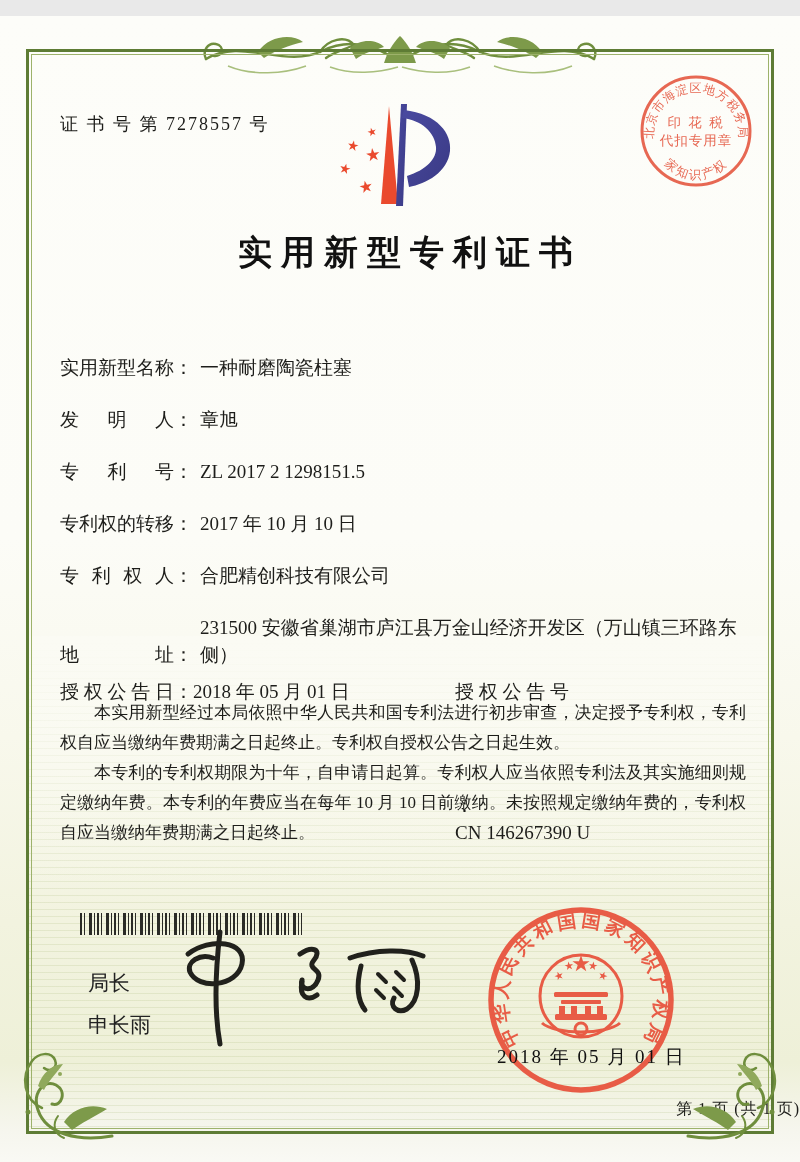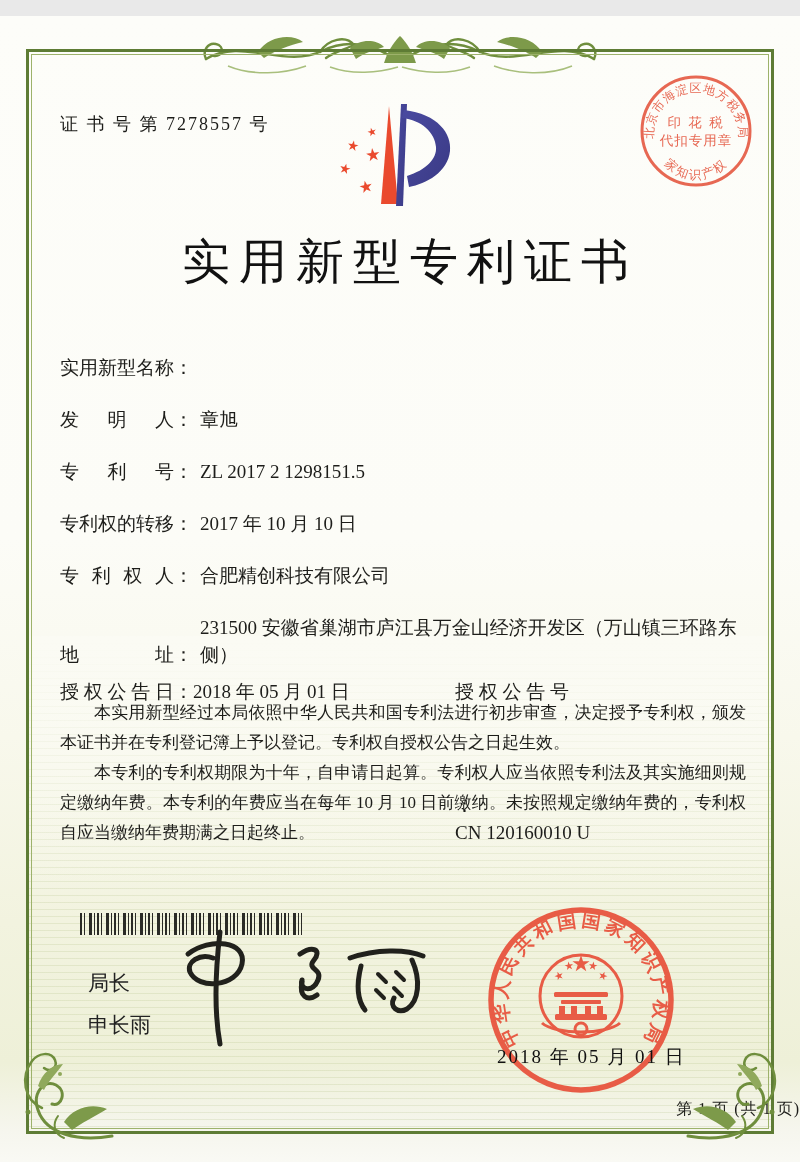--- a/index.html
+++ b/index.html
@@ -20,21 +20,21 @@
   .frame::after{content:"";position:absolute;inset:2px;border:1px solid #9db26b;}
   .garland{position:absolute;left:200px;top:5px;width:400px;height:58px;}
   .corner{position:absolute;width:104px;height:92px;}
   .corner.bl{left:12px;top:1034px;}
   .corner.br{right:12px;top:1034px;}
   .cert-no{position:absolute;left:60px;top:96px;font-size:18px;letter-spacing:2px;}
   .logo{position:absolute;left:330px;top:72px;width:160px;height:130px;}
   .stamp{position:absolute;left:637px;top:56px;width:118px;height:118px;opacity:.88;}
   .title{
     position:absolute;left:0;right:0;top:214px;text-align:center;margin:0;
-    font-size:48px;font-weight:normal;letter-spacing:9px;color:#111;padding-left:20px;
+    font-size:34px;font-weight:bold;letter-spacing:9px;color:#111;padding-left:20px;
   }
   .fields{position:absolute;left:60px;top:338px;width:690px;font-size:19px;}
   .frow{margin-bottom:25px;line-height:27px;display:flex;align-items:flex-end;}
   .frow .lbl{display:inline-block;width:114px;text-align:justify;text-align-last:justify;flex:0 0 114px;}
   .frow .colon{flex:0 0 auto;margin-right:7px;}
   .frow .val{display:inline-block;max-width:540px;}
   .frow.addr{margin-bottom:10px;}
   .grant-row{position:relative;line-height:27px;}
   .grant-right{position:absolute;left:395px;top:0;display:flex;flex-direction:column;}
   .grant-right .lbl{width:114px;flex:0 0 114px;display:inline-block;text-align:justify;text-align-last:justify;}
@@ -125,20 +125,21 @@
     <text x="59" y="55" font-size="13.5" fill="#e4543d" text-anchor="middle" letter-spacing="2">印 花 税</text>
     <text x="59" y="73" font-size="13.5" fill="#e4543d" text-anchor="middle" letter-spacing="1">代扣专用章</text>
   </svg>
 
   <h1 class="title">实用新型专利证书</h1>
 
   <div class="fields">
     <div class="frow">
       <span class="lbl">实用新型名称</span>
         <span class="colon">：</span>
+        <span class="val">一种耐磨陶瓷柱塞</span>
     </div>
     <div class="frow">
       <span class="lbl">发明人</span>
         <span class="colon">：</span>
         <span class="val">章旭</span>
     </div>
     <div class="frow">
       <span class="lbl">专利号</span>
         <span class="colon">：</span>
         <span class="val">ZL 2017 2 1298151.5</span>
@@ -160,27 +161,27 @@
     </div>
     <div class="grant-row">
       <span style="display:flex">
         <span class="lbl" style="display:inline-block;width:114px;flex:0 0 114px;text-align:justify;text-align-last:justify;">授权公告日</span>
           <span class="colon">：</span>
           <span>2018 年 05 月 01 日</span>
       </span>
       <span class="grant-right">
         <span class="lbl">授权公告号</span>
           <span class="colon">：</span>
-          <span>CN 120160010 U</span>
+          <span>CN 146267390 U</span>
       </span>
     </div>
   </div>
 
   <div class="paras">
-    <p>本实用新型经过本局依照中华人民共和国专利法进行初步审查，决定授予专利权，颁发本证书并在专利登记簿上予以登记。专利权自授权公告之日起生效。</p>
+    <p>本实用新型经过本局依照中华人民共和国专利法进行初步审查，决定授予专利权，专利权自应当缴纳年费期满之日起终止。专利权自授权公告之日起生效。</p>
     <p>本专利的专利权期限为十年，自申请日起算。专利权人应当依照专利法及其实施细则规定缴纳年费。本专利的年费应当在每年 10 月 10 日前缴纳。未按照规定缴纳年费的，专利权自应当缴纳年费期满之日起终止。</p>
   </div>
 
   <div class="barcode"></div>
 
   <div class="signer">
     <div>局长</div>
     <div>申长雨</div>
   </div>
 

